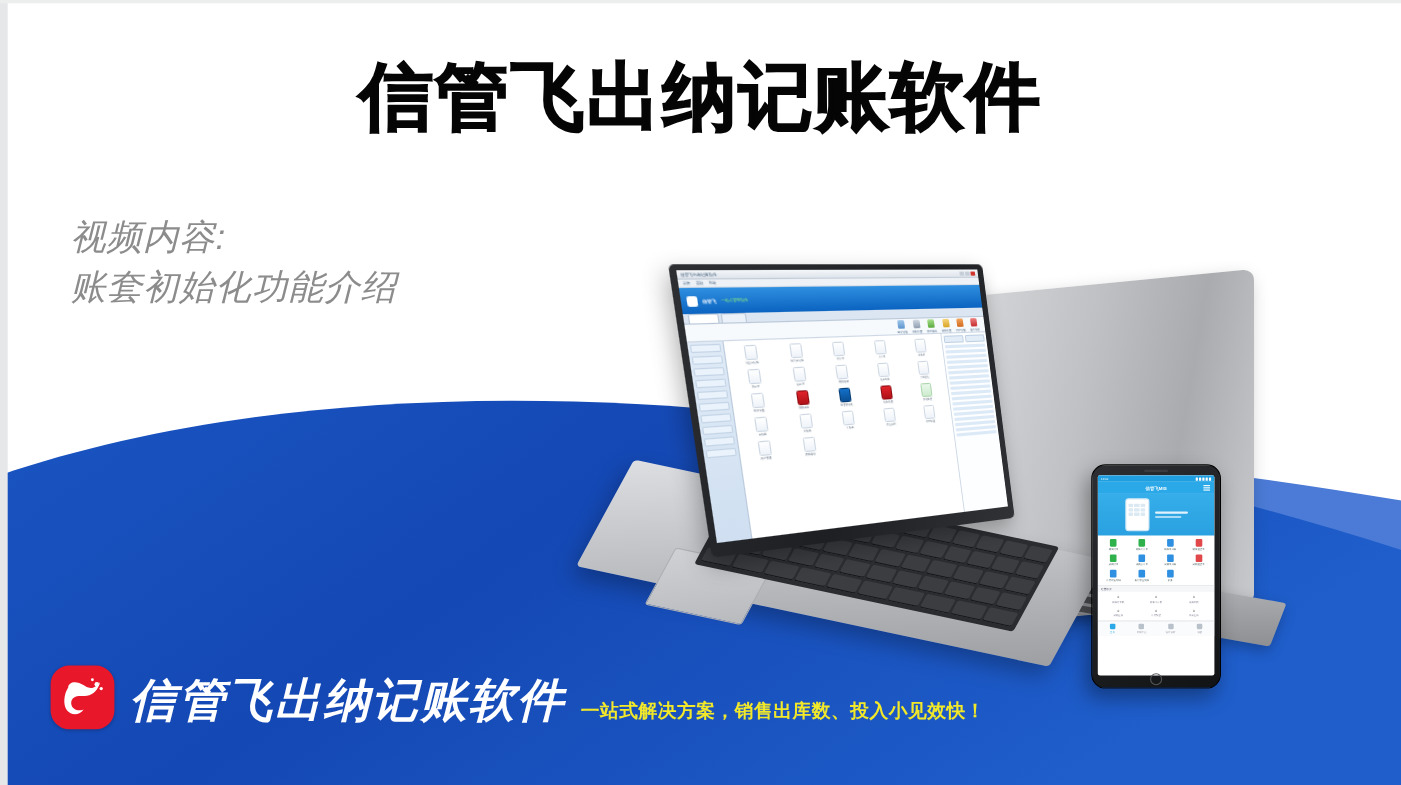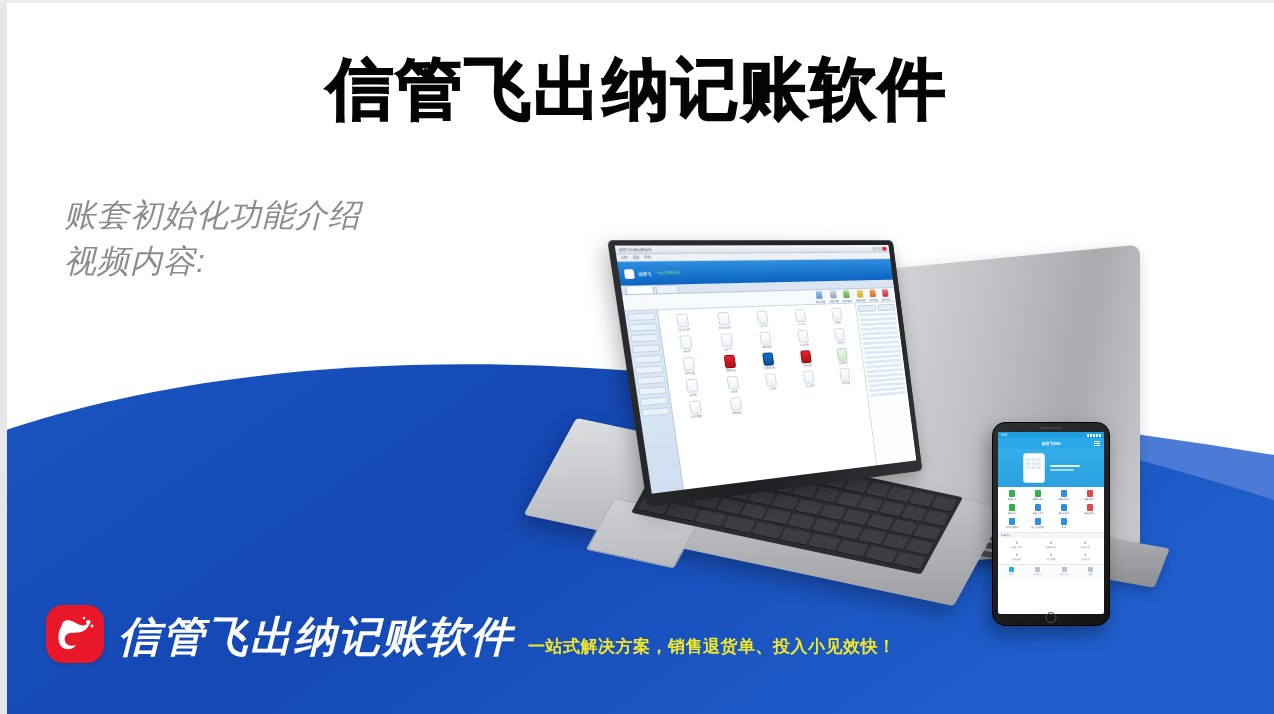--- a/index.html
+++ b/index.html
@@ -208,22 +208,22 @@
         </linearGradient>
       </defs>
       <path d="M0,470 C260,370 780,372 1274,455 L1274,714 L0,714 Z" fill="#4b7bd6"></path>
       <path d="M0,432 C300,330 760,336 1274,500 L1274,714 L0,714 Z" fill="url(#g1)"></path>
     </svg>
   </div>
 
   <div class="title">信管飞出纳记账软件</div>
 
   <div class="subtitle">
+    <div>视频内容:</div>
     <div>账套初始化功能介绍</div>
-    <div>视频内容:</div>
   </div>
 
   <div class="devices">
 
     <div class="laptop-back"></div>
     <div class="laptop-back-base"></div>
     <div class="laptop-back-keys">
       <i></i>
         <i></i>
         <i></i>
@@ -653,18 +653,18 @@
   <div class="brand">
     <div class="brand-mark">
       <svg width="58" height="58" viewBox="0 0 58 58" xmlns="http://www.w3.org/2000/svg">
         <path d="M16 20 C16 16 21 14 26 16 C31 18 35 22 39 20 C43 18 45 15 45 15 C45 15 44 21 39 25 C34 29 28 27 24 28 C20 29 18 32 19 36 C20 40 25 42 30 40 C27 45 19 46 15 41 C11 36 12 26 16 20 Z" fill="#ffffff"></path>
         <circle cx="42" cy="17" r="2.1" fill="#ffffff"></circle>
         <circle cx="46" cy="21" r="1.5" fill="#ffffff"></circle>
         <circle cx="38" cy="13" r="1.3" fill="#ffffff"></circle>
       </svg>
     </div>
     <div class="brand-name">信管飞出纳记账软件</div>
-    <div class="brand-tagline">一站式解决方案，销售退货单、投入小见效快！</div>
+    <div class="brand-tagline">一站式解决方案，销售出库数、投入小见效快！</div>
   </div>
 
   <div class="edge-left"></div>
   <div class="edge-top"></div>
 </div>
 
 </body></html>

